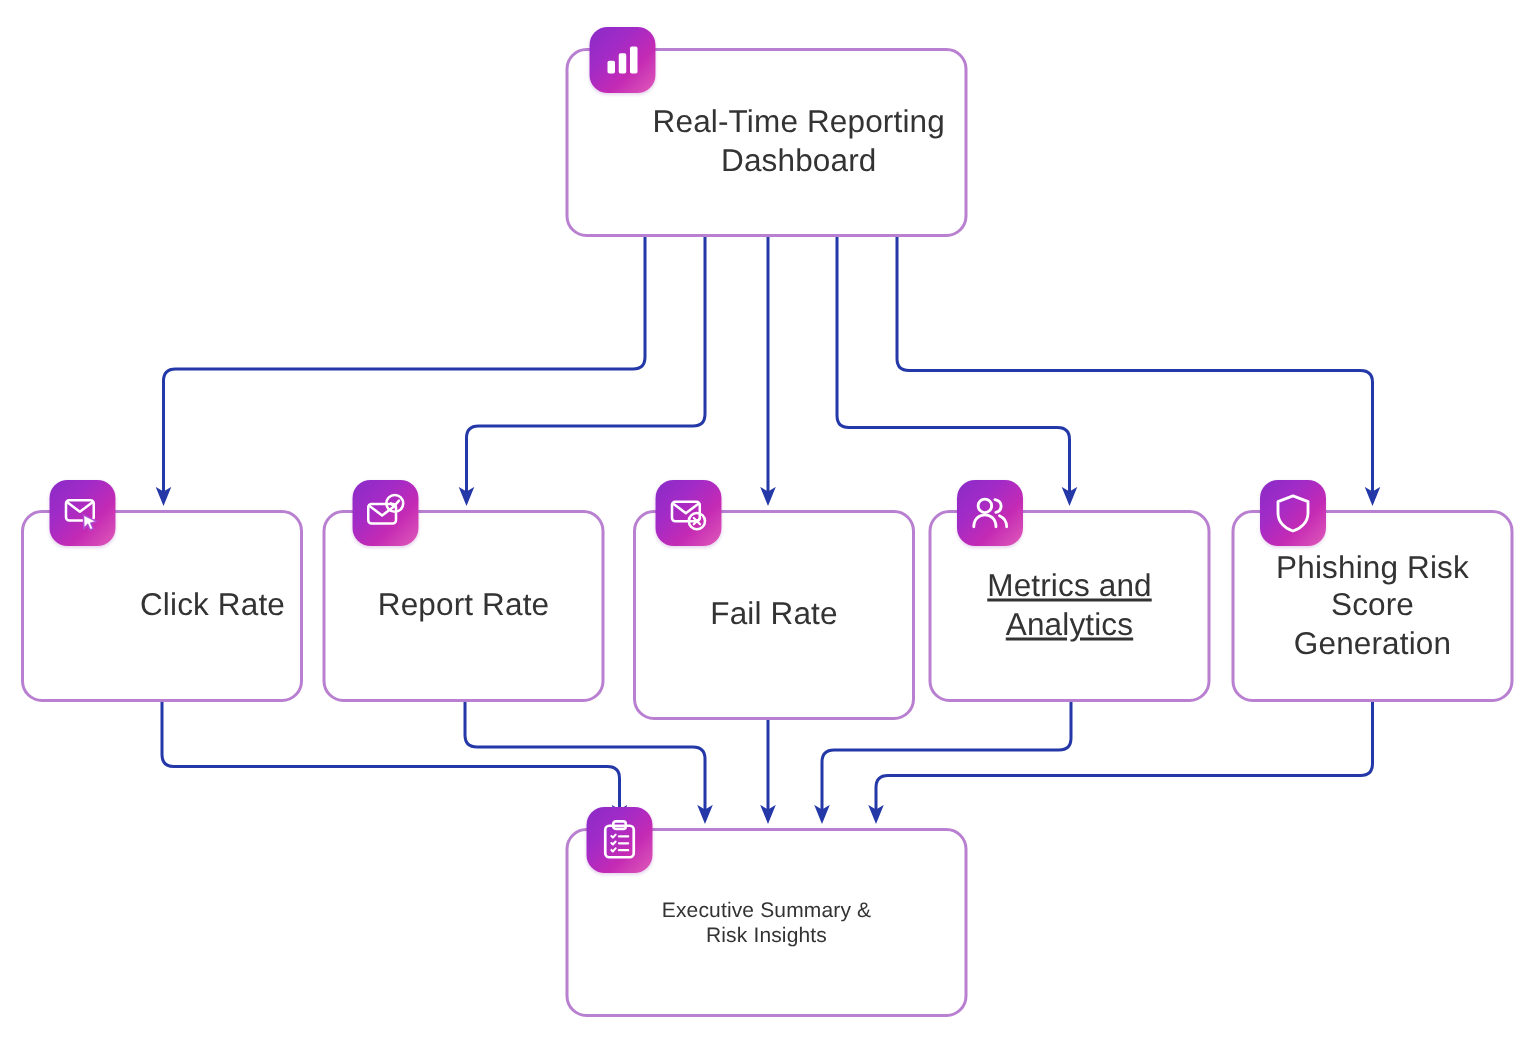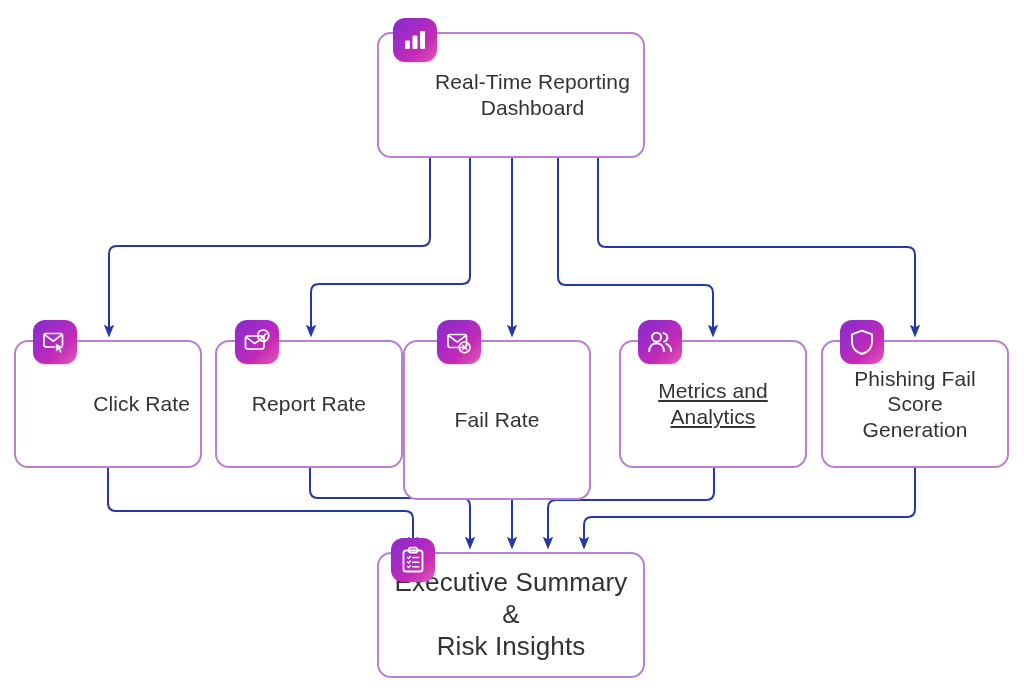--- a/index.html
+++ b/index.html
@@ -121,21 +121,21 @@
   </div>
   <div class="node-icon" style="left:235px; top:320px;">
     <svg width="28" height="28" viewBox="0 0 28 28">
       <rect x="2.5" y="8" width="18.5" height="13" rx="2.2" fill="none" stroke="#ffffff" stroke-width="1.7"></rect>
       <path d="M3.1,9.1 L11.75,15.6 L20.4,9.1" fill="none" stroke="#ffffff" stroke-width="1.7" stroke-linecap="round" stroke-linejoin="round"></path>
       <circle cx="20.2" cy="7.6" r="5.6" fill="none" stroke="#ffffff" stroke-width="1.7"></circle>
       <path d="M17.6,7.6 L19.6,9.6 L23,5.8" fill="none" stroke="#ffffff" stroke-width="1.7" stroke-linecap="round" stroke-linejoin="round"></path>
     </svg>
   </div>
 
-  <div class="node" style="left:403px; top:340px; width:188px; height:160px;">
+  <div class="node" style="left:422px; top:340px; width:188px; height:140px;">
     <span class="node-label" style="font-size:21px;">Fail Rate</span>
   </div>
   <div class="node-icon" style="left:437px; top:320px;">
     <svg width="28" height="28" viewBox="0 0 28 28">
       <rect x="3" y="6.5" width="18.5" height="13" rx="2.2" fill="none" stroke="#ffffff" stroke-width="1.7"></rect>
       <path d="M3.6,7.6 L12.25,14.1 L20.9,7.6" fill="none" stroke="#ffffff" stroke-width="1.7" stroke-linecap="round" stroke-linejoin="round"></path>
       <circle cx="19.6" cy="19.4" r="5.4" fill="none" stroke="#ffffff" stroke-width="1.7"></circle>
       <path d="M17.5,17.3 L21.7,21.5 M21.7,17.3 L17.5,21.5" stroke="#ffffff" stroke-width="1.5" stroke-linecap="round"></path>
     </svg>
   </div>
@@ -147,32 +147,32 @@
   <div class="node-icon" style="left:638px; top:320px;">
     <svg width="28" height="28" viewBox="0 0 28 28">
       <circle cx="10.6" cy="9.2" r="4.5" fill="none" stroke="#ffffff" stroke-width="1.9"></circle>
       <path d="M3.2,23.2 C3.2,18.3 6.5,15.2 10.6,15.2 C14.7,15.2 18,18.3 18,23.2" fill="none" stroke="#ffffff" stroke-width="1.9" stroke-linecap="round"></path>
       <path d="M17.3,5.1 C19.7,5.6 21.4,7.3 21.4,9.4 C21.4,11.4 20,13.1 17.9,13.6" fill="none" stroke="#ffffff" stroke-width="1.9" stroke-linecap="round"></path>
       <path d="M20.3,15.8 C23.2,17.1 25.1,19.8 25.1,23.2" fill="none" stroke="#ffffff" stroke-width="1.9" stroke-linecap="round"></path>
     </svg>
   </div>
 
   <div class="node" style="left:821px; top:340px; width:188px; height:128px;">
-    <span class="node-label" style="font-size:21px;">Phishing Fail
+    <span class="node-label" style="font-size:21px;">Phishing Risk
 Score
 Generation</span>
   </div>
   <div class="node-icon" style="left:840px; top:320px;">
     <svg width="26" height="28" viewBox="0 0 26 28">
       <path d="M13,2.6 L23,6.4 L23,14 C23,20 18.6,24.2 13,26 C7.4,24.2 3,20 3,14 L3,6.4 Z" fill="none" stroke="#ffffff" stroke-width="1.9" stroke-linejoin="round"></path>
     </svg>
   </div>
 
   <div class="node" style="left:377px; top:552px; width:268px; height:126px;">
-    <span class="node-label" style="font-size:26px;">Executive Summary &amp;
+    <span class="node-label" style="font-size:14px;">Executive Summary &amp;
 Risk Insights</span>
   </div>
   <div class="node-icon" style="left:391px; top:538px;">
     <svg width="26" height="28" viewBox="0 0 26 28">
       <rect x="3.5" y="4.5" width="19" height="21" rx="2.6" fill="none" stroke="#ffffff" stroke-width="1.8"></rect>
       <rect x="8.8" y="1.6" width="8.4" height="5" rx="1.7" fill="none" stroke="#ffffff" stroke-width="1.8"></rect>
       <path d="M7.6,11.4 L8.6,12.4 L10.4,10.4" fill="none" stroke="#ffffff" stroke-width="1.4" stroke-linecap="round" stroke-linejoin="round"></path>
       <path d="M7.6,16 L8.6,17 L10.4,15" fill="none" stroke="#ffffff" stroke-width="1.4" stroke-linecap="round" stroke-linejoin="round"></path>
       <path d="M7.6,20.6 L8.6,21.6 L10.4,19.6" fill="none" stroke="#ffffff" stroke-width="1.4" stroke-linecap="round" stroke-linejoin="round"></path>
       <path d="M12.6,11.6 L18.8,11.6 M12.6,16.2 L18.8,16.2 M12.6,20.8 L18.8,20.8" stroke="#ffffff" stroke-width="1.5" stroke-linecap="round"></path>

